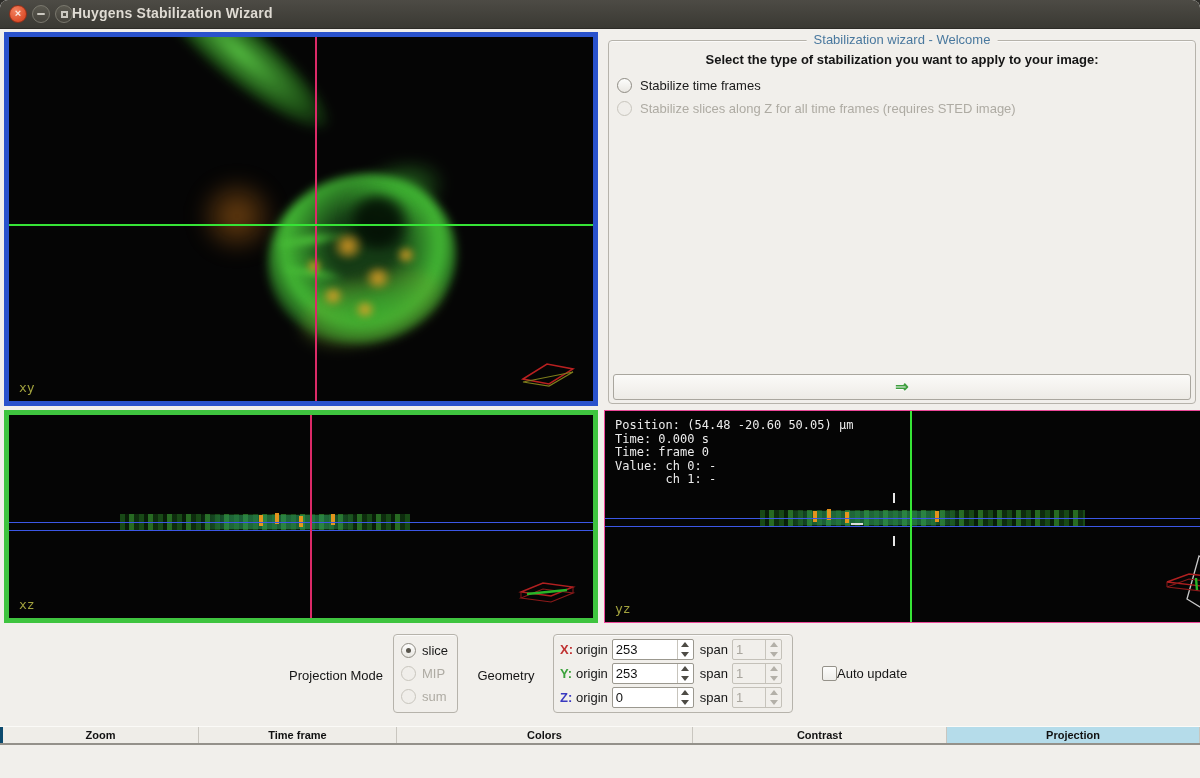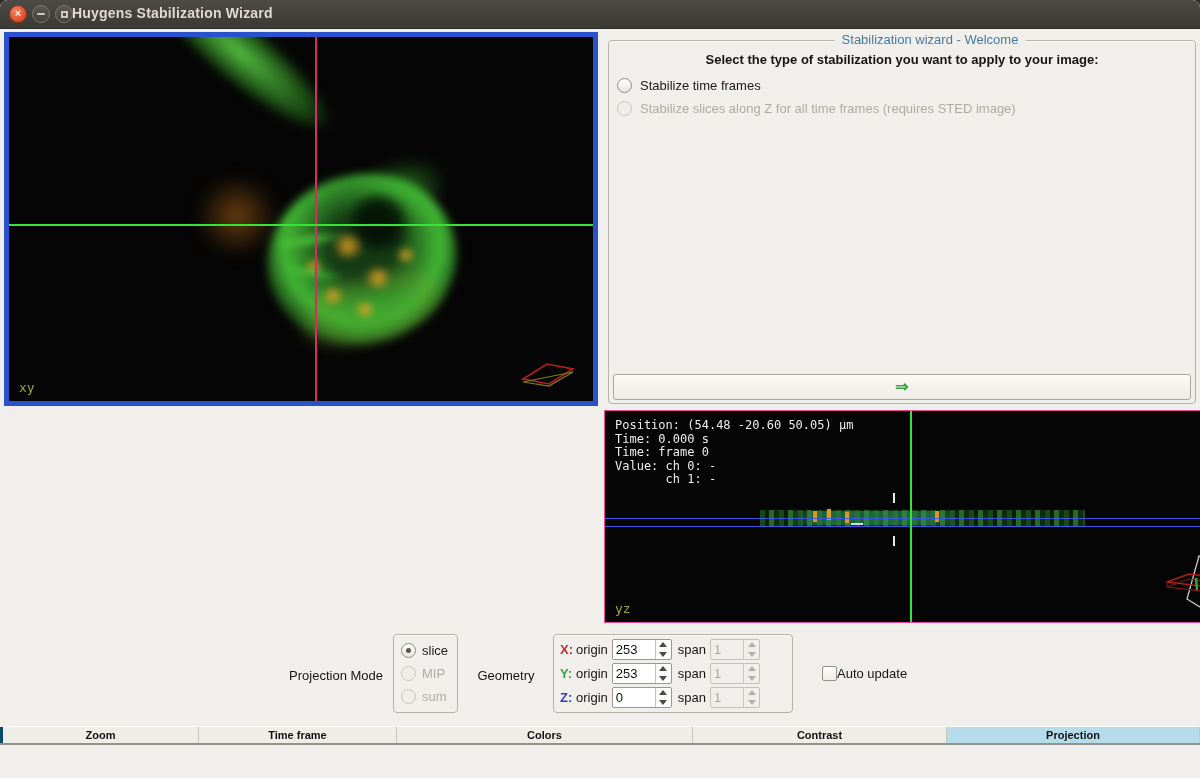--- a/index.html
+++ b/index.html
@@ -61,21 +61,21 @@
   .wdash{position:absolute;width:12px;height:2px;background:#dcdcdc;z-index:7;}
 
   .overlay{position:absolute;left:10px;top:8px;z-index:8;color:#ececec;font:12px "DejaVu Sans Mono",monospace;line-height:13.5px;}
   .overlay div{white-space:pre;}
   .orient-icon{position:absolute;right:14px;bottom:10px;z-index:8;}
 
   
   .groupbox{position:absolute;border:1px solid #b6b3ab;border-radius:4px;box-shadow:inset 0 1px 0 rgba(255,255,255,.7);box-sizing:border-box;}
   #wizard{left:608px;top:40px;width:588px;height:364px;}
   .group-title{position:absolute;top:-9px;left:50%;transform:translateX(-50%);background:#f1efeb;
-    padding:0 7px;color:#49789e;font-size:13px;white-space:nowrap;margin-left:28px;}
+    padding:0 7px;color:#49789e;font-size:13px;white-space:nowrap;}
   .wizard-prompt{margin:11px 10px 0;text-align:center;font-weight:bold;font-size:13px;color:#151515;}
   .option-list{margin:11px 0 0 8px;display:flex;flex-direction:column;gap:8px;}
   .opt-row{display:flex;align-items:center;gap:8px;font-size:13px;color:#1a1a1a;height:15px;}
   .opt-row.is-disabled{color:#aeaba3;}
 
   .radio{width:15px;height:15px;border-radius:50%;border:1px solid #8f8c84;box-sizing:border-box;
     background:linear-gradient(#fdfdfc,#e9e7e2);position:relative;flex:0 0 auto;}
   .radio.checked::after{content:'';position:absolute;inset:4px;border-radius:50%;background:#57544b;}
   .radio.disabled{border-color:#c8c5bd;background:#f0eeea;}
 
@@ -89,21 +89,21 @@
   #lbl-geometry{left:470px;top:668px;width:72px;text-align:center;}
   #projmode-box{left:393px;top:634px;width:65px;height:79px;padding:8px 0 13px 7px;display:flex;flex-direction:column;gap:8px;}
   .pm-row{display:flex;align-items:center;gap:6px;font-size:13px;color:#1a1a1a;height:15px;}
   .pm-row.is-disabled{color:#aeaba3;}
   #geometry-box{left:553px;top:634px;width:240px;height:79px;padding:4px 6px;display:flex;flex-direction:column;justify-content:space-between;}
   .geo-row{display:flex;align-items:center;font-size:13px;height:21px;}
   .axis{font-weight:bold;width:16px;}
   .ax-x{color:#c03232;} .ax-y{color:#3ba23b;} .ax-z{color:#3a3ac0;}
   .geo-word{margin-right:4px;color:#151515;}
   .spin{display:flex;align-items:stretch;border:1px solid #9b988f;border-radius:2px;background:#fff;height:21px;box-sizing:border-box;}
-  .spin-origin{width:60px;margin-right:6px;}
+  .spin-origin{width:82px;margin-right:6px;}
   .spin-span{width:50px;}
   .spin input{border:none;outline:none;min-width:0;flex:1;font-size:13px;padding:0 3px;background:transparent;color:#111;font-family:"Liberation Sans",sans-serif;}
   .spin-btns{width:15px;border-left:1px solid #c7c4bc;display:flex;flex-direction:column;flex:0 0 auto;}
   .spin-btn{flex:1;display:flex;align-items:center;justify-content:center;}
   .tri-up{width:0;height:0;border-left:4px solid transparent;border-right:4px solid transparent;border-bottom:5px solid #4d4b45;}
   .tri-down{width:0;height:0;border-left:4px solid transparent;border-right:4px solid transparent;border-top:5px solid #4d4b45;}
   .spin.disabled{background:#f1efeb;border-color:#c4c1b9;}
   .spin.disabled input{color:#a9a69e;}
   .spin.disabled .tri-up{border-bottom-color:#b3b0a8;}
   .spin.disabled .tri-down{border-top-color:#b3b0a8;}
@@ -184,20 +184,41 @@
       <div class="opt-row is-disabled">
         <span class="radio disabled"></span>
         <span>Stabilize slices along Z for all time frames (requires STED image)</span>
       </div>
     </div>
     <div class="next-btn">
       <span class="next-arrow">⇒</span>
     </div>
   </div>
 
+  <div class="vp" id="vp-xz">
+    <div class="vp-inner">
+      <div class="strip" style="left:111px;width:290px;"></div>
+      <div class="strip-bright" style="left:190px;width:160px;"></div>
+      <div class="odash" style="left:250px;top:100px;"></div>
+      <div class="odash" style="left:266px;top:98px;"></div>
+      <div class="odash" style="left:290px;top:101px;"></div>
+      <div class="odash" style="left:322px;top:99px;"></div>
+      <div class="zline" style="top:107px;"></div>
+      <div class="zline" style="top:115px;"></div>
+      <div class="vline pink" style="left:301px;"></div>
+      <span class="vp-label">xz</span>
+      <svg class="orient-icon" width="64" height="32">
+        <polygon points="6,16 28,7 58,11 36,20" fill="none" stroke="#b02020" stroke-width="1.4"></polygon>
+        <polygon points="6,22 28,13 58,17 36,26" fill="none" stroke="#8c1a1a" stroke-width="1.2"></polygon>
+        <line x1="6" y1="16" x2="6" y2="22" stroke="#8c1a1a"></line>
+          <line x1="58" y1="11" x2="58" y2="17" stroke="#8c1a1a"></line>
+        <line x1="12" y1="18" x2="52" y2="14" stroke="#28b428" stroke-width="2.4"></line>
+      </svg>
+    </div>
+  </div>
 
   <div class="vp" id="vp-yz">
     <div class="vp-inner">
       <div class="overlay">
         <div>Position: (54.48 -20.60 50.05) µm</div>
         <div>Time: 0.000 s</div>
         <div>Time: frame 0</div>
         <div>Value: ch 0: -</div>
         <div>       ch 1: -</div>
       </div>

